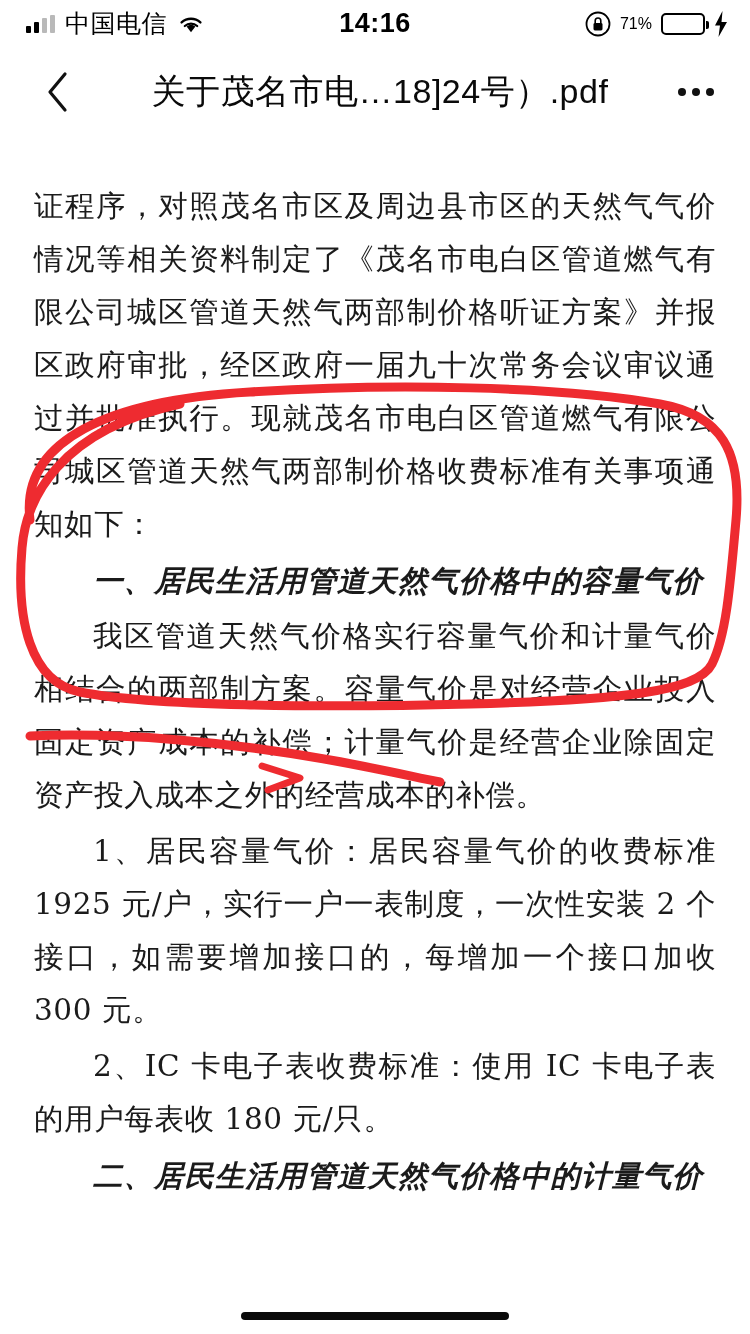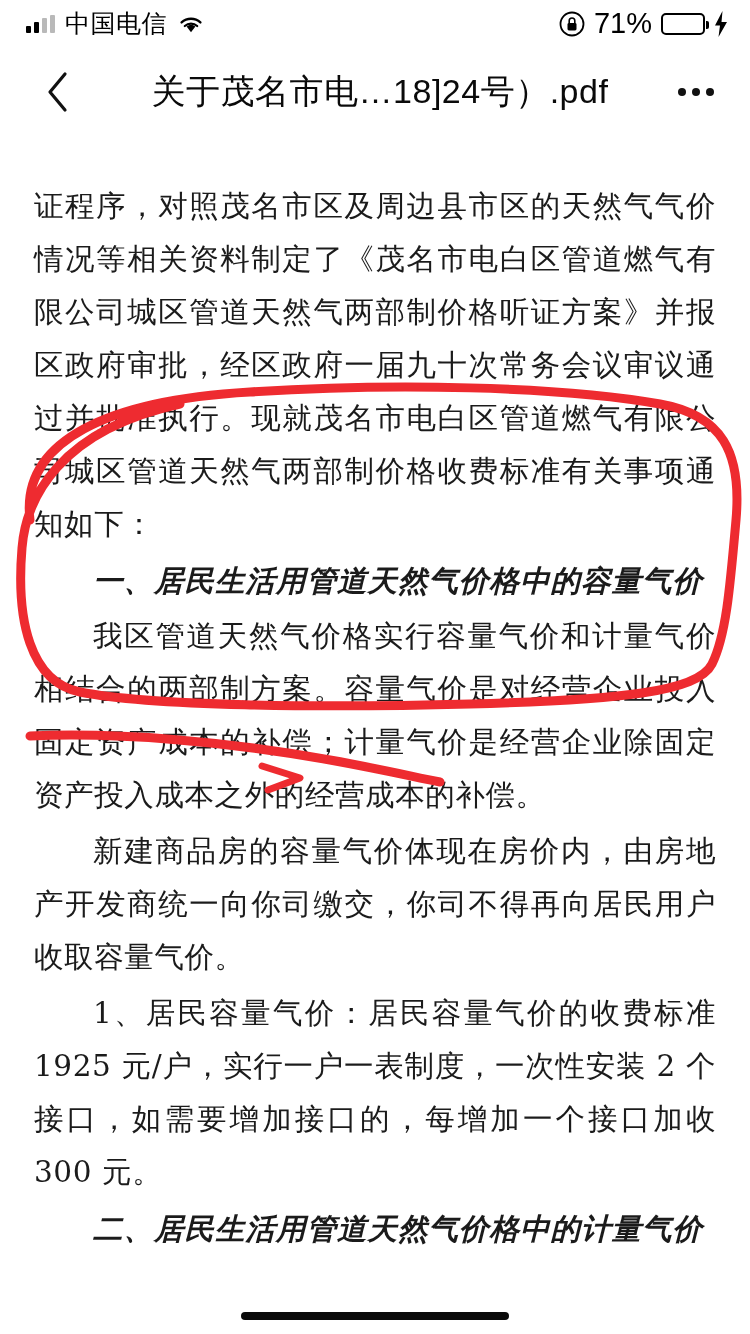--- a/index.html
+++ b/index.html
@@ -63,21 +63,21 @@
     letter-spacing: 0.5px;
     pointer-events: none;
   }
   .status-right {
     margin-left: auto;
     display: flex;
     align-items: center;
     gap: 9px;
   }
   .lock-icon { width: 26px; height: 26px; display: block; }
-  .battery-pct { font-size: 29px; }
+  .battery-pct { font-size: 16px; }
   .battery {
     width: 44px;
     height: 22px;
     border: 2px solid #000;
     border-radius: 5px;
     position: relative;
     box-sizing: border-box;
     padding: 2px;
   }
   .battery::after {
@@ -198,20 +198,21 @@
         <i></i>
         <i></i>
     </span>
     <span class="carrier">中国电信</span>
     <svg class="wifi-icon" viewBox="0 0 28 20">
       <path d="M14 18.2 L9.6 12.6 a7 7 0 0 1 8.8 0 Z" fill="#000"></path>
       <path d="M4.6 8.4 a14 14 0 0 1 18.8 0" stroke="#000" stroke-width="2.4" fill="none" stroke-linecap="round"></path>
       <path d="M7.8 12.0 a9.4 9.4 0 0 1 12.4 0" stroke="#000" stroke-width="2.2" fill="none" stroke-linecap="round"></path>
     </svg>
   </div>
+  <div class="status-center">14:16</div>
   <div class="status-right">
     <svg class="lock-icon" viewBox="0 0 26 26">
       <circle cx="13" cy="13" r="11.5" stroke="#000" stroke-width="1.8" fill="none"></circle>
       <rect x="8.5" y="12" width="9" height="7.5" rx="1.4" fill="#000"></rect>
       <path d="M10.2 12 v-2.2 a2.8 2.8 0 0 1 5.6 0 V12" stroke="#000" stroke-width="1.6" fill="none"></path>
     </svg>
     <span class="battery-pct">71%</span>
     <span class="battery">
       <span class="fill" style="width:71%"></span>
     </span>
@@ -232,22 +233,22 @@
     <span></span>
     <span></span>
     <span></span>
   </div>
 </div>
 
 <div class="doc">
   <p>证程序，对照茂名市区及周边县市区的天然气气价情况等相关资料制定了《茂名市电白区管道燃气有限公司城区管道天然气两部制价格听证方案》并报区政府审批，经区政府一届九十次常务会议审议通过并批准执行。现就茂名市电白区管道燃气有限公司城区管道天然气两部制价格收费标准有关事项通知如下：</p>
   <p class="heading">一、居民生活用管道天然气价格中的容量气价</p>
   <p class="indent">我区管道天然气价格实行容量气价和计量气价相结合的两部制方案。容量气价是对经营企业投入固定资产成本的补偿；计量气价是经营企业除固定资产投入成本之外的经营成本的补偿。</p>
-  <p class="indent">新建商品房的容量气价体现在房价内，由房地产开发商统一向你司缴交，你司不得再向居民用户收取容量气价。</p>
   <p class="indent">1、居民容量气价：居民容量气价的收费标准 1925 元/户，实行一户一表制度，一次性安装 2 个接口，如需要增加接口的，每增加一个接口加收 300 元。</p>
+  <p class="indent">2、IC 卡电子表收费标准：使用 IC 卡电子表的用户每表收 180 元/只。</p>
   <p class="heading">二、居民生活用管道天然气价格中的计量气价</p>
 
 </div>
 
 <svg class="annotation" viewBox="0 0 750 1334">
 
   <path d="M 30 520
            C 20 440, 110 400, 250 392
            C 390 383, 560 386, 660 404
            C 722 415, 742 452, 736 520

